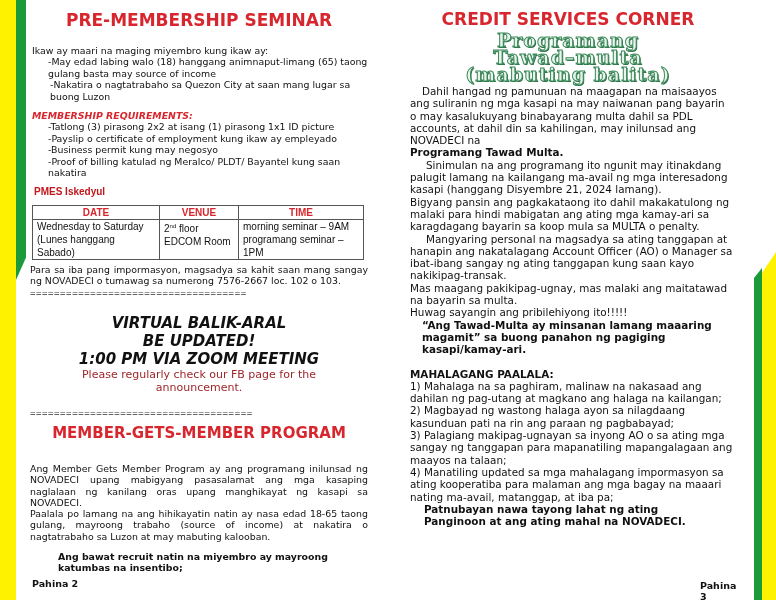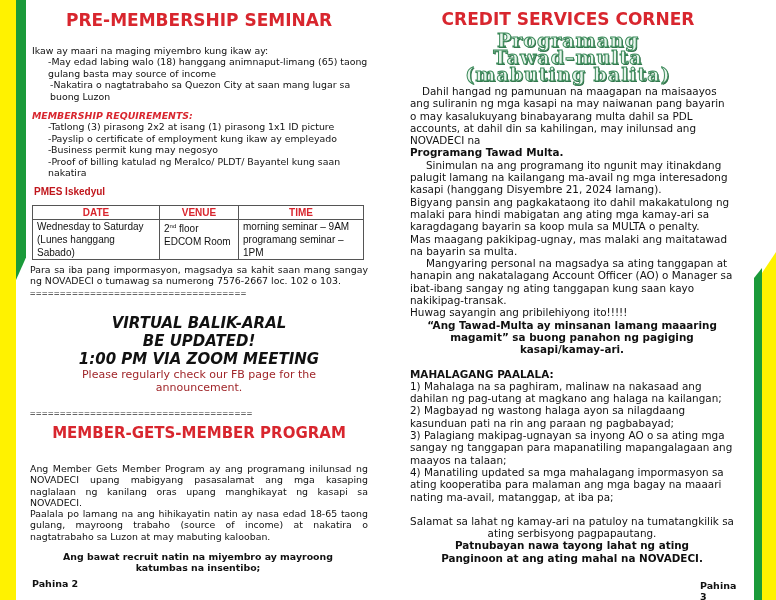--- a/index.html
+++ b/index.html
@@ -41,21 +41,21 @@
   table.sched th, table.sched td { border: 1px solid #555; padding: 0 4px; }
   table.sched th { color: #d8262e; font-weight: bold; text-align: center; height: 13px; }
   table.sched td { vertical-align: top; line-height: 13px; }
 
   .eq { font-family: "DejaVu Sans Mono", monospace; font-size: 9px; letter-spacing: 0.6px; color: #333; white-space: nowrap; overflow: hidden; }
 
   .big-black { font-weight: bold; text-align: center; font-size: 15px; line-height: 18px; margin: 0; font-style: italic; }
   .redtxt { color: #a0262a; text-align: center; font-size: 11px; line-height: 13px; }
 
   .justify { text-align: justify; }
-  .center { text-align: center; }
+  .center { text-align: left; }
   .bold { font-weight: bold; }
 
   .fancy {
     font-family: "DejaVu Serif", serif; font-weight: bold; text-align: center;
     color: #e8f5ec; -webkit-text-stroke: 1px #3c8a5a;
     text-shadow: 1px 1px 0 #2c6a44;
     font-size: 19px; line-height: 17px; letter-spacing: 1px; margin: 0;
   }
   .body-r { font-size: 10.4px; line-height: 12.3px; }
   .pnum { font-size: 9.5px; font-weight: bold; position: absolute; }
@@ -140,29 +140,28 @@
     <div class="fancy">Programang</div>
     <div class="fancy">Tawad–multa</div>
     <div class="fancy">(mabuting balita)</div>
   </div>
 
   <div class="body-r" style="position:absolute; top:85px; left:0; width:324px;">
     <div><span style="padding-left:12px;"></span><span>Dahil hangad ng pamunuan na maagapan na maisaayos ang suliranin ng mga kasapi na may naiwanan pang bayarin o may kasalukuyang binabayarang multa dahil sa PDL accounts, at dahil din sa kahilingan, may inilunsad ang NOVADECI na</span></div>
     <div class="bold">Programang Tawad Multa.</div>
     <div><span style="padding-left:16px;"></span><span>Sinimulan na ang programang ito ngunit may itinakdang palugit lamang na kailangang ma-avail ng mga interesadong kasapi (hanggang Disyembre 21, 2024 lamang).</span></div>
     <div>Bigyang pansin ang pagkakataong ito dahil makakatulong ng malaki para hindi mabigatan ang ating mga kamay-ari sa karagdagang bayarin sa koop mula sa MULTA o penalty.</div>
+    <div><span style="padding-left:16px;"></span><span>Mangyaring personal na magsadya sa ating tanggapan at hanapin ang nakatalagang Account Officer (AO) o Manager sa ibat-ibang sangay ng ating tanggapan kung saan kayo nakikipag-transak.</span></div>
     <div>Mas maagang pakikipag-ugnay, mas malaki ang maitatawad na bayarin sa multa.</div>
-    <div><span style="padding-left:16px;"></span><span>Mangyaring personal na magsadya sa ating tanggapan at hanapin ang nakatalagang Account Officer (AO) o Manager sa ibat-ibang sangay ng ating tanggapan kung saan kayo nakikipag-transak.</span></div>
     <div>Huwag sayangin ang pribilehiyong ito!!!!!</div>
     <div class="bold center" style="padding:0 12px;">“Ang Tawad-Multa ay minsanan lamang maaaring magamit” sa buong panahon ng pagiging kasapi/kamay-ari.</div>
 
     <div class="bold" style="margin-top:12px;">MAHALAGANG PAALALA:</div>
     <div>1)  Mahalaga na sa paghiram, malinaw na nakasaad ang dahilan ng pag-utang  at magkano ang halaga na kailangan;</div>
     <div>2)  Magbayad  ng wastong halaga ayon sa nilagdaang kasunduan pati na rin ang paraan ng pagbabayad;</div>
     <div>3)  Palagiang makipag-ugnayan sa inyong AO o sa ating mga sangay ng tanggapan para mapanatiling mapangalagaan  ang maayos na talaan;</div>
     <div>4)  Manatiling updated sa mga mahalagang impormasyon sa ating kooperatiba para malaman ang mga bagay na maaari nating ma-avail, matanggap, at iba pa;</div>
 
-    <div class="center" style="margin-top:12px;">Salamat sa lahat ng kamay-ari na patuloy na tumatangkilik sa ating serbisyong pagpapautang.</div>
     <div class="bold center" style="padding:0 14px;">Patnubayan nawa tayong lahat ng ating Panginoon at ang ating mahal na NOVADECI.</div>
   </div>
 
   <div class="pnum" style="top:580px; left:290px;">Pahina 3</div>
 </div>
 
 </body></html>

